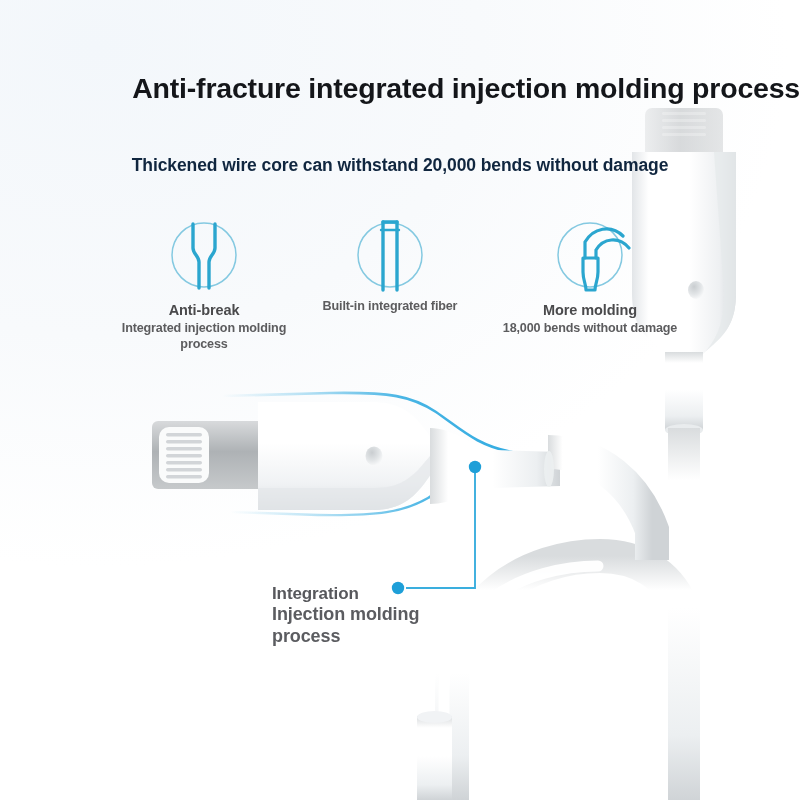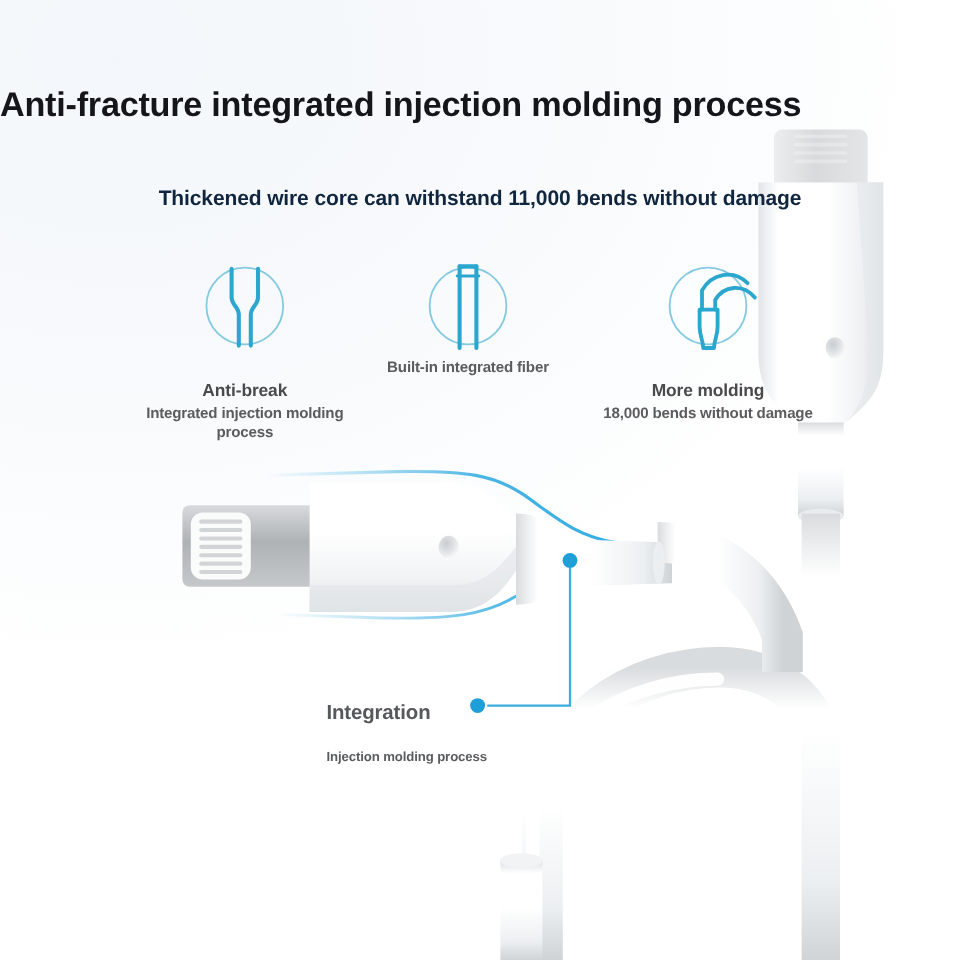--- a/index.html
+++ b/index.html
@@ -28,21 +28,21 @@
     height: 800px;
     pointer-events: none;
   }
 
   
   .title {
     position: absolute;
     left: 0;
     top: 72px;
     width: 800px;
-    text-align: left;
+    text-align: right;
     font-size: 28.5px;
     font-weight: bold;
     letter-spacing: -0.2px;
     color: #14161a;
     z-index: 6;
   }
   .subtitle {
     position: absolute;
     left: 0;
     top: 155px;
@@ -72,21 +72,21 @@
   .feature.f2 { width: 172px; }
   .feature.f3 { width: 228px; }
 
   .feature-icon {
     height: 82px;
     display: flex;
     align-items: center;
     justify-content: center;
   }
   .feature-title {
-    margin-top: 22px;
+    margin-top: 6px;
     font-size: 14.5px;
     font-weight: bold;
     color: #4a4a4c;
     letter-spacing: -0.1px;
   }
   .feature-desc {
     margin-top: 3px;
     font-size: 12.6px;
     font-weight: bold;
     color: #5c5c5e;
@@ -102,22 +102,22 @@
     width: 180px;
     z-index: 7;
   }
   .callout-title {
     font-size: 17px;
     font-weight: bold;
     color: #57585c;
     letter-spacing: -0.1px;
   }
   .callout-desc {
-    margin-top: 21px;
-    font-size: 11px;
+    margin-top: 0;
+    font-size: 18px;
     font-weight: bold;
     color: #5b5c60;
     line-height: 1.2;
     letter-spacing: -0.1px;
   }
   #callout-leader {
     position: absolute;
     left: 0;
     top: 0;
     width: 800px;
@@ -276,21 +276,21 @@
                C470 492 452 504 430 504 Z" fill="url(#cableBody)"></path>
 
       <path d="M548 452 C600 452 636 486 652 530 L652 560" fill="none" stroke="url(#cableBody)" stroke-width="34"></path>
 
       <ellipse cx="549" cy="469" rx="5" ry="18" fill="#eceff1" opacity="0.9"></ellipse>
     </g>
   </svg>
 
   <div class="title">Anti-fracture integrated injection molding process</div>
 
-  <div class="subtitle">Thickened wire core can withstand 11,000 bends without damage</div>
+  <div class="subtitle">Thickened wire core can withstand 20,000 bends without damage</div>
 
   <div class="features">
 
     <div class="feature f1">
       <div class="feature-icon">
         <svg width="82" height="82" viewBox="0 0 82 82">
           <circle cx="41" cy="41" r="32" fill="none" stroke="#84c9e1" stroke-width="1.5"></circle>
           <path d="M30 10 L30 34 C30 40 36 42 36 48 L36 74" fill="none" stroke="#2ba6cf" stroke-width="3.4" stroke-linecap="round"></path>
           <path d="M52 10 L52 34 C52 40 46 42 46 48 L46 74" fill="none" stroke="#2ba6cf" stroke-width="3.4" stroke-linecap="round"></path>
         </svg>

